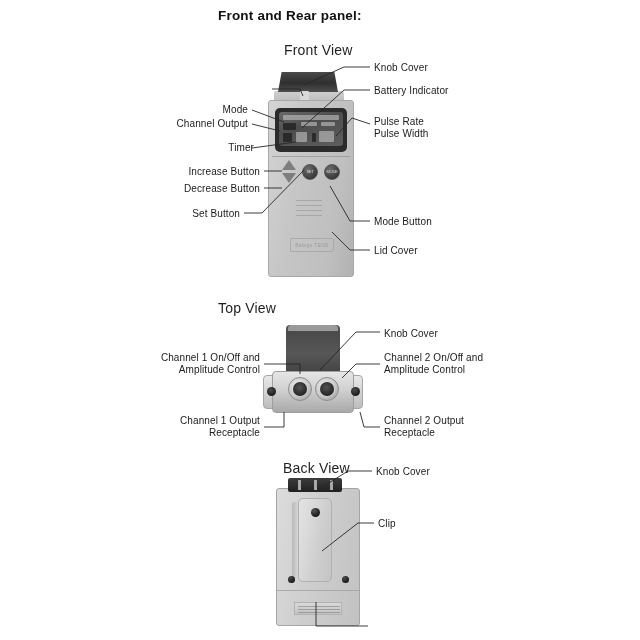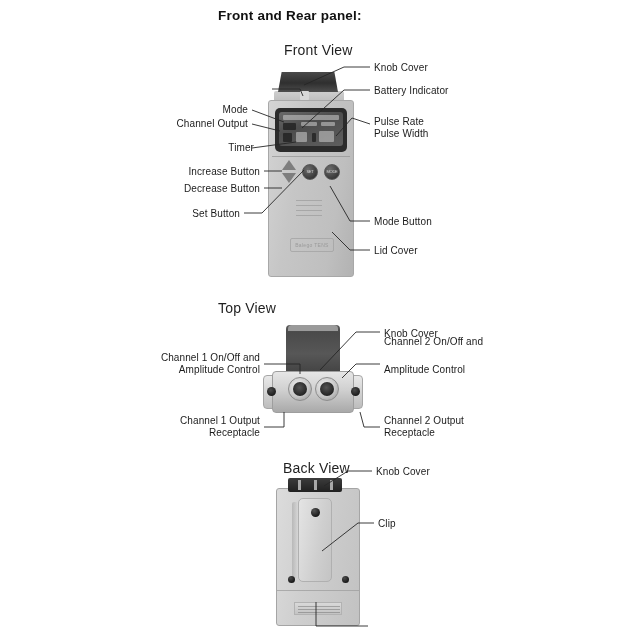--- a/index.html
+++ b/index.html
@@ -372,21 +372,21 @@
     <div class="abs top-recept ch1"></div>
     <div class="abs top-recept ch2"></div>
   </div>
 
   <div class="abs label right-align" style="left:140px; top:352px; width:120px;">Channel 1 On/Off and</div>
   <div class="abs label right-align" style="left:140px; top:364px; width:120px;">Amplitude Control</div>
   <div class="abs label right-align" style="left:140px; top:415px; width:120px;">Channel 1 Output</div>
   <div class="abs label right-align" style="left:140px; top:427px; width:120px;">Receptacle</div>
 
   <div class="abs label left-align" style="left:384px; top:328px;">Knob Cover</div>
-  <div class="abs label left-align" style="left:384px; top:336px;">Channel 2 On/Off and</div>
+  <div class="abs label left-align" style="left:384px; top:352px;">Channel 2 On/Off and</div>
   <div class="abs label left-align" style="left:384px; top:364px;">Amplitude Control</div>
   <div class="abs label left-align" style="left:384px; top:415px;">Channel 2 Output</div>
   <div class="abs label left-align" style="left:384px; top:427px;">Receptacle</div>
 
   <div class="abs view-title" style="left:283px; top:460px;">Back View</div>
 
   <div class="abs device-back">
     <div class="abs back-body"></div>
     <div class="abs back-knobcover">
       <span class="back-knobcover-slot" style="left:10px;"></span>

